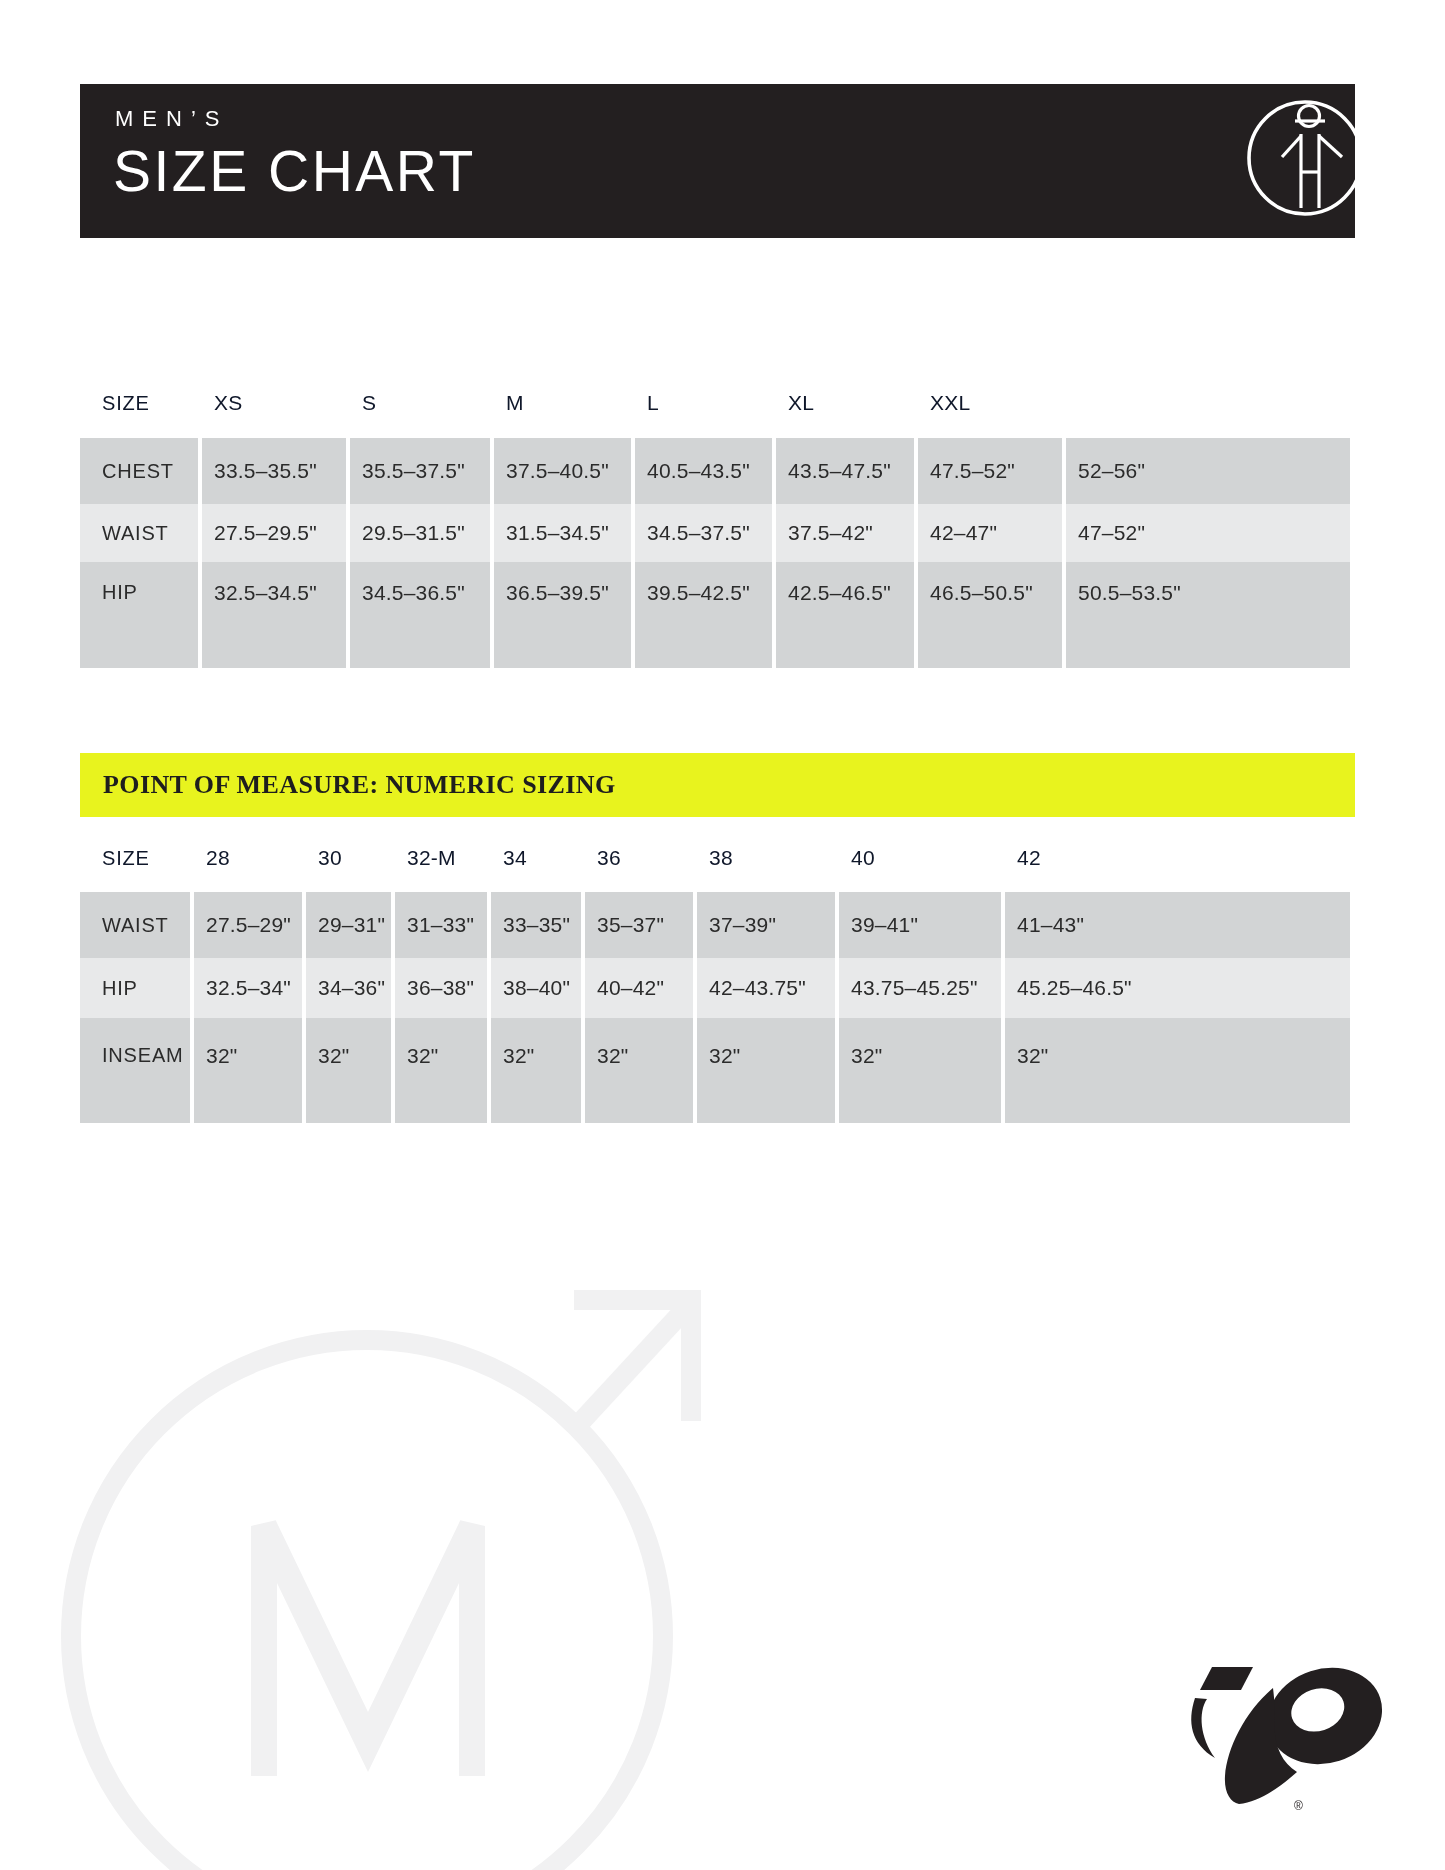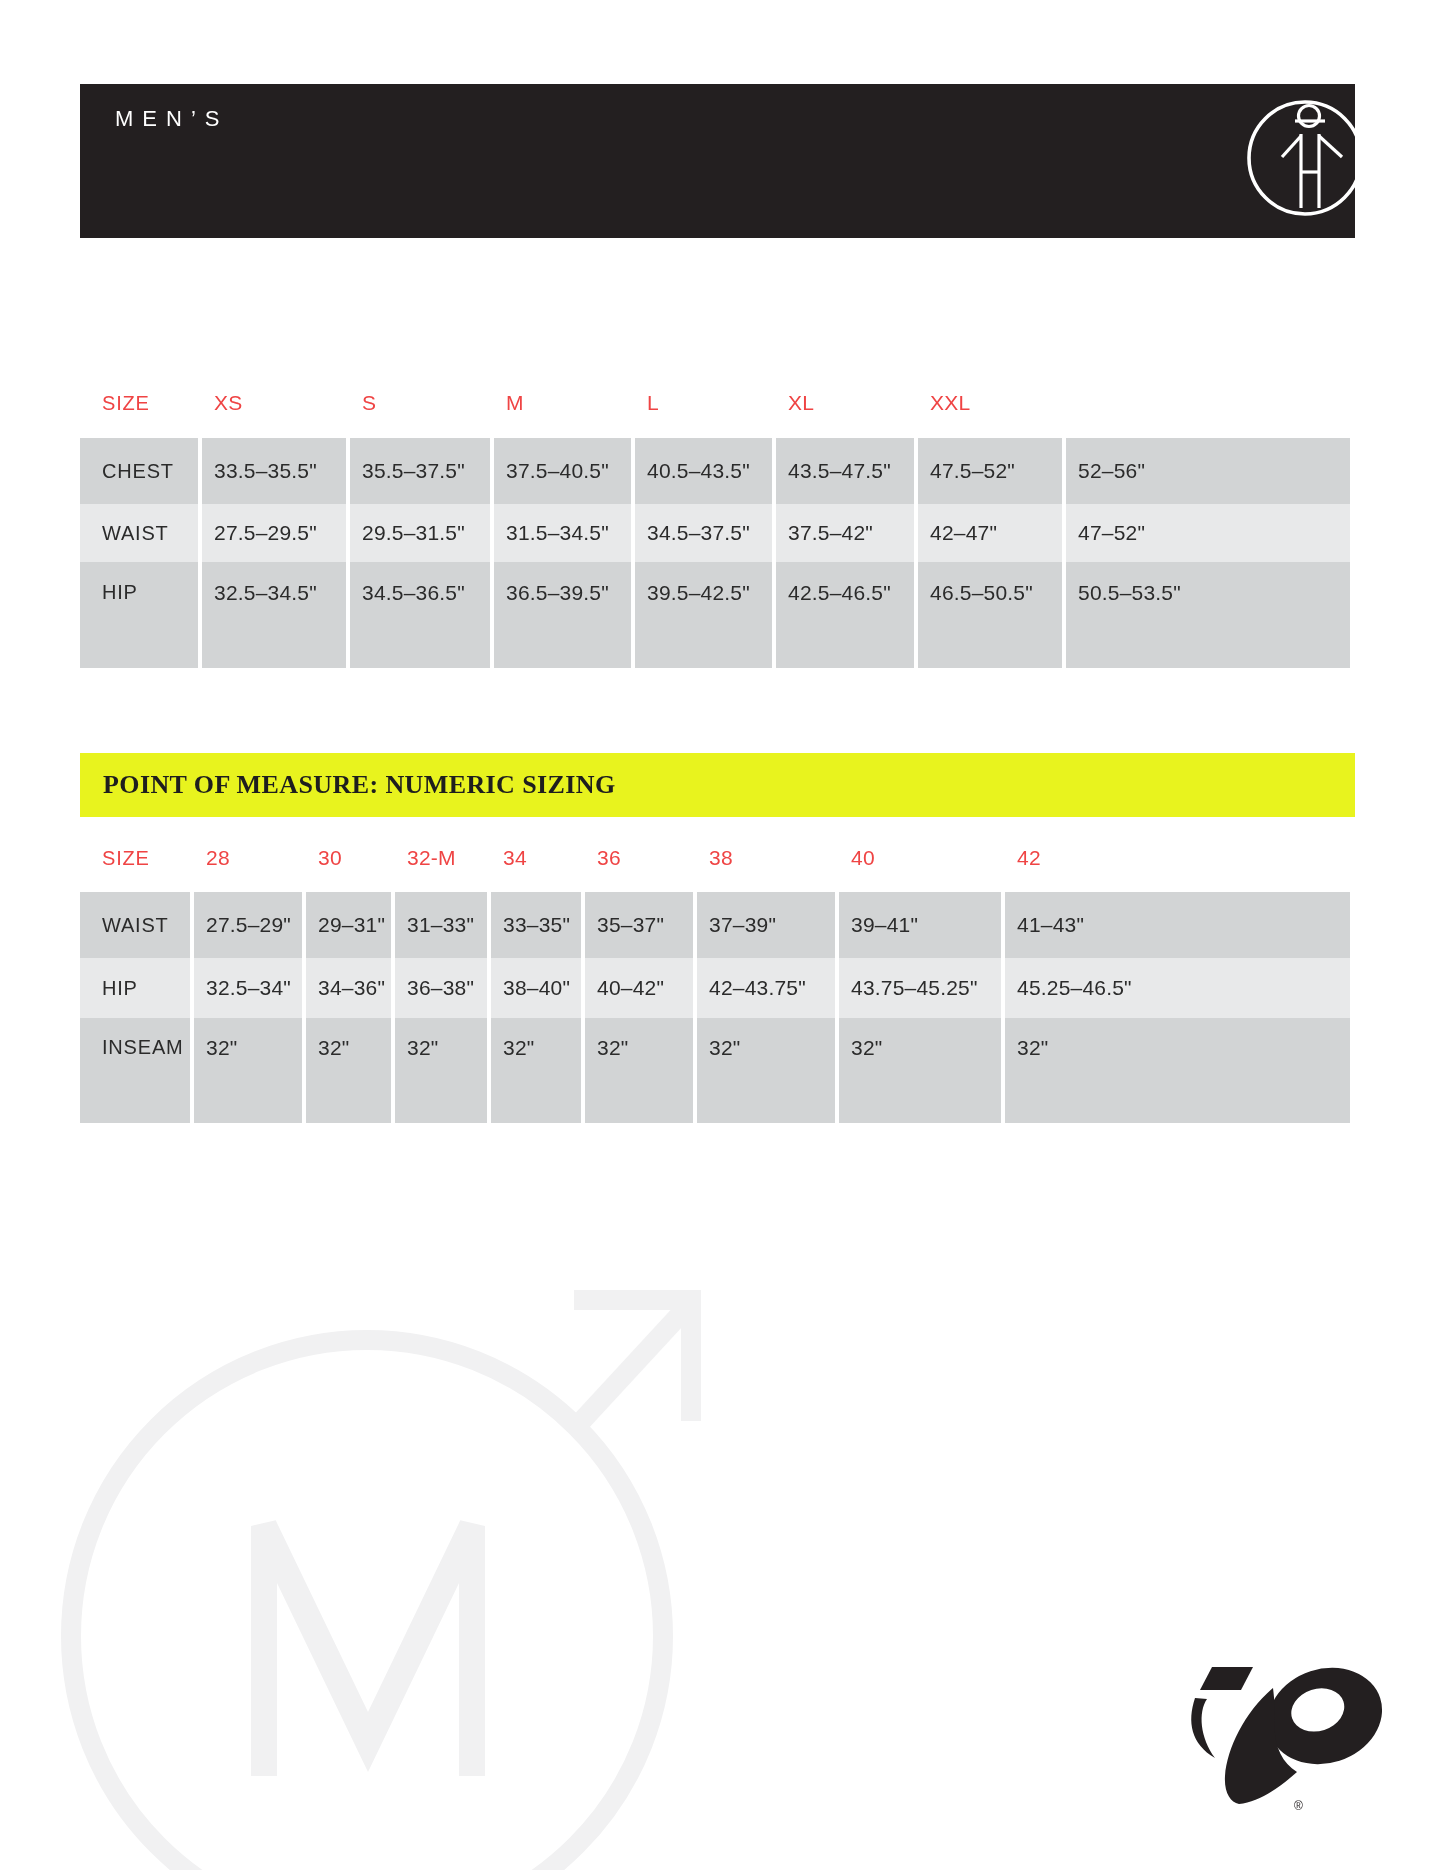--- a/index.html
+++ b/index.html
@@ -29,57 +29,58 @@
   }
   .section-bar .section-heading{
     margin-left:23px;font-size:26px;font-weight:700;letter-spacing:0.4px;color:#1e1e1e;
   }
   #bar1{top:297px;} #bar2{top:753px;height:64px;font-family:Liberation Serif, serif;}
   
   .grid-row{position:absolute;left:80px;width:1270px;display:grid;column-gap:4px;}
   .t1{grid-template-columns:118px 144px 140px 137px 137px 138px 144px 284px;}
   .t2{grid-template-columns:110px 108px 85px 92px 90px 108px 138px 162px 345px;}
   .head-row{height:40px;background:transparent;}
-  .head-row .cell{background:transparent;font-size:21px;color:#ef4444;}
+  .head-row .cell{background:transparent;font-size:21px;color:#0f172a;}
   .cell{
     display:flex;align-items:center;padding-left:12px;
     font-size:21px;letter-spacing:0.2px;white-space:nowrap;
   }
   .cell.label{padding-left:22px;font-size:20px;letter-spacing:0.8px;}
   .row-dark .cell{background:#d2d4d5;}
   .row-light .cell{background:#e8e9ea;}
   .tall .cell{align-items:flex-start;}
   #t1r1{top:438px;height:66px;}
   #t1r2{top:504px;height:58px;}
   #t1r3{top:562px;height:106px;} #t1r3 .cell{padding-top:19px;}
   #t1head{top:383px;}
   #t2head{top:838px;}
   #t2r1{top:892px;height:66px;}
   #t2r2{top:958px;height:60px;}
-  #t2r3{top:1018px;height:105px;} #t2r3 .cell{padding-top:18px;}
+  #t2r3{top:1018px;height:105px;} #t2r3 .cell{padding-top:26px;}
   
   .watermark{position:absolute;left:0;top:0;width:1445px;height:1870px;pointer-events:none;}
   
   .pi-logo{position:absolute;left:1185px;top:1650px;width:205px;height:170px;}
 </style>
 </head>
 <body>
 
 <div class="page">
 
   <svg class="watermark" viewBox="0 0 1445 1870" fill="none" stroke="#f1f1f2">
     <circle cx="367" cy="1636" r="296" stroke-width="20"></circle>
     <line x1="578" y1="1425" x2="686" y2="1308" stroke-width="20"></line>
     <line x1="574" y1="1300" x2="701" y2="1300" stroke-width="20"></line>
     <line x1="691" y1="1295" x2="691" y2="1421" stroke-width="20"></line>
     <polyline points="264,1776 264,1526 368,1742 472,1526 472,1776" stroke-width="26" stroke-linejoin="miter"></polyline>
   </svg>
 
   <div class="header-bar">
     <div class="header-eyebrow">MEN’S</div>
+    <div class="header-title">SIZE CHART</div>
     <svg class="figure-icon" viewBox="0 0 120 136" fill="none" stroke="#ffffff" stroke-width="3.2">
       <circle cx="59" cy="65" r="56" stroke-width="3.6"></circle>
       <circle cx="63" cy="23" r="10.5"></circle>
       <line x1="49" y1="28" x2="79" y2="28"></line>
       <line x1="55" y1="41" x2="55" y2="115"></line>
       <line x1="73" y1="41" x2="73" y2="115"></line>
       <line x1="55" y1="79" x2="73" y2="79"></line>
       <line x1="55" y1="43" x2="36" y2="64"></line>
       <line x1="73" y1="43" x2="96" y2="64"></line>
     </svg>

